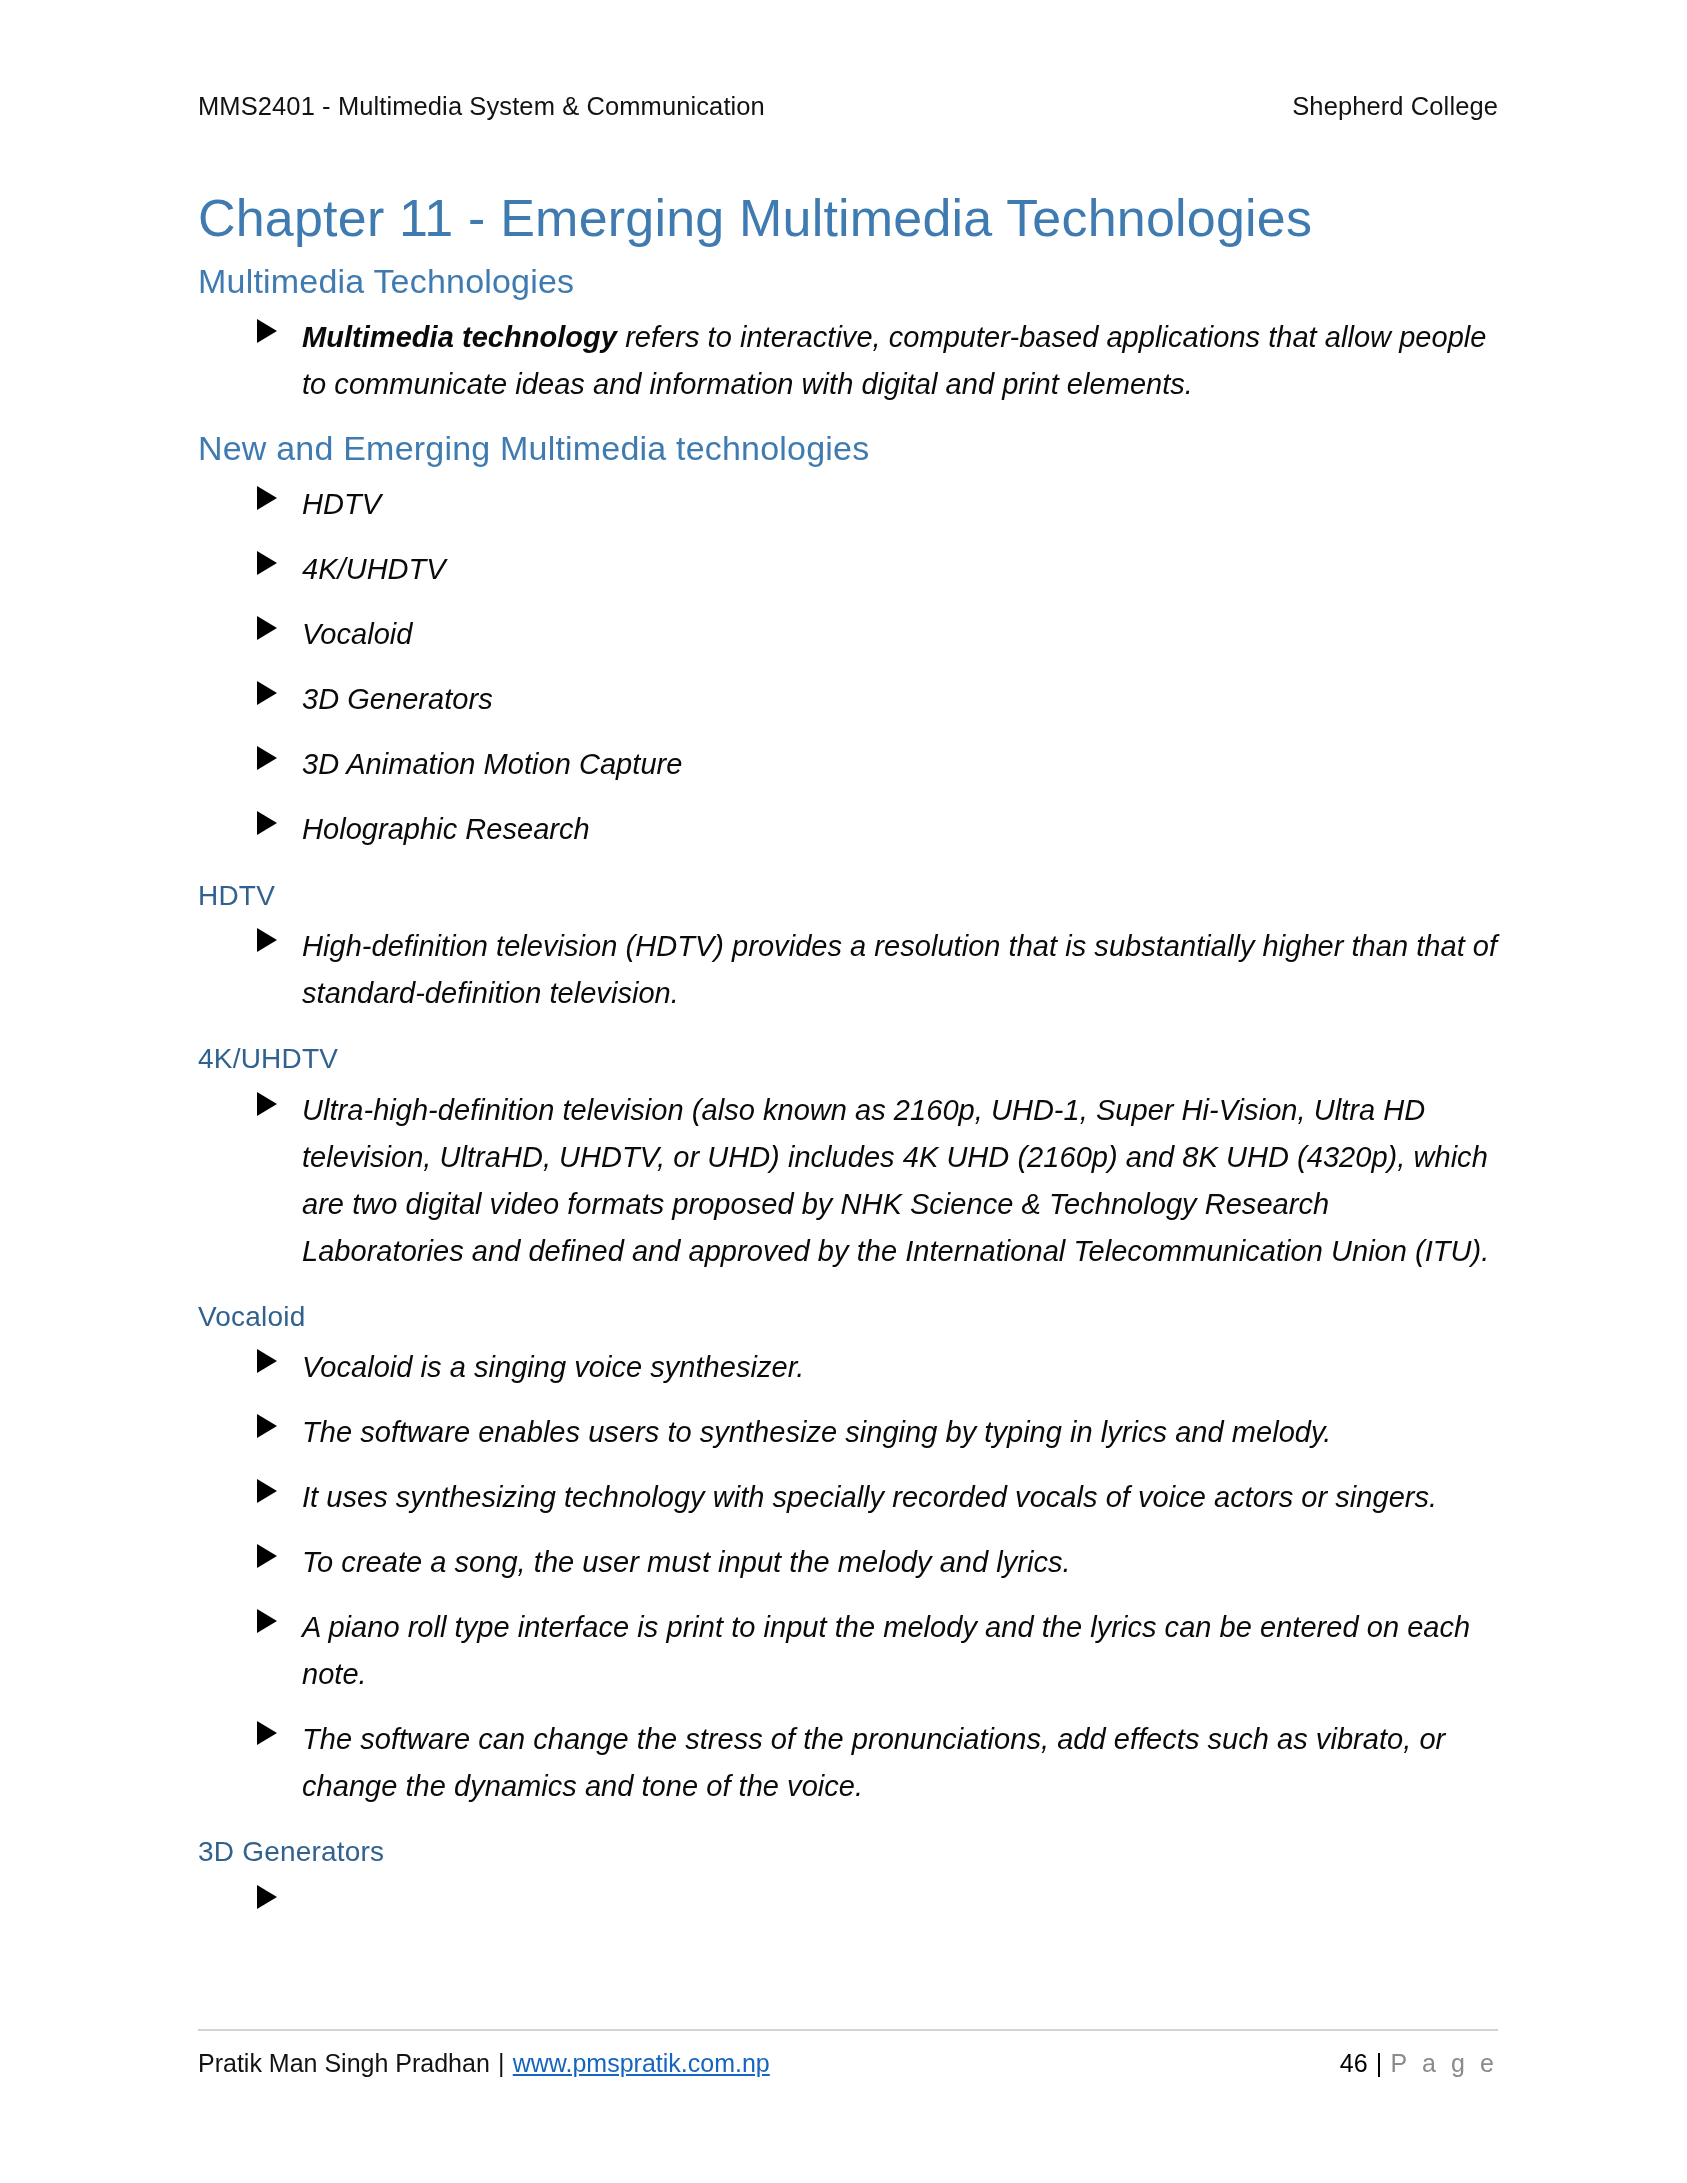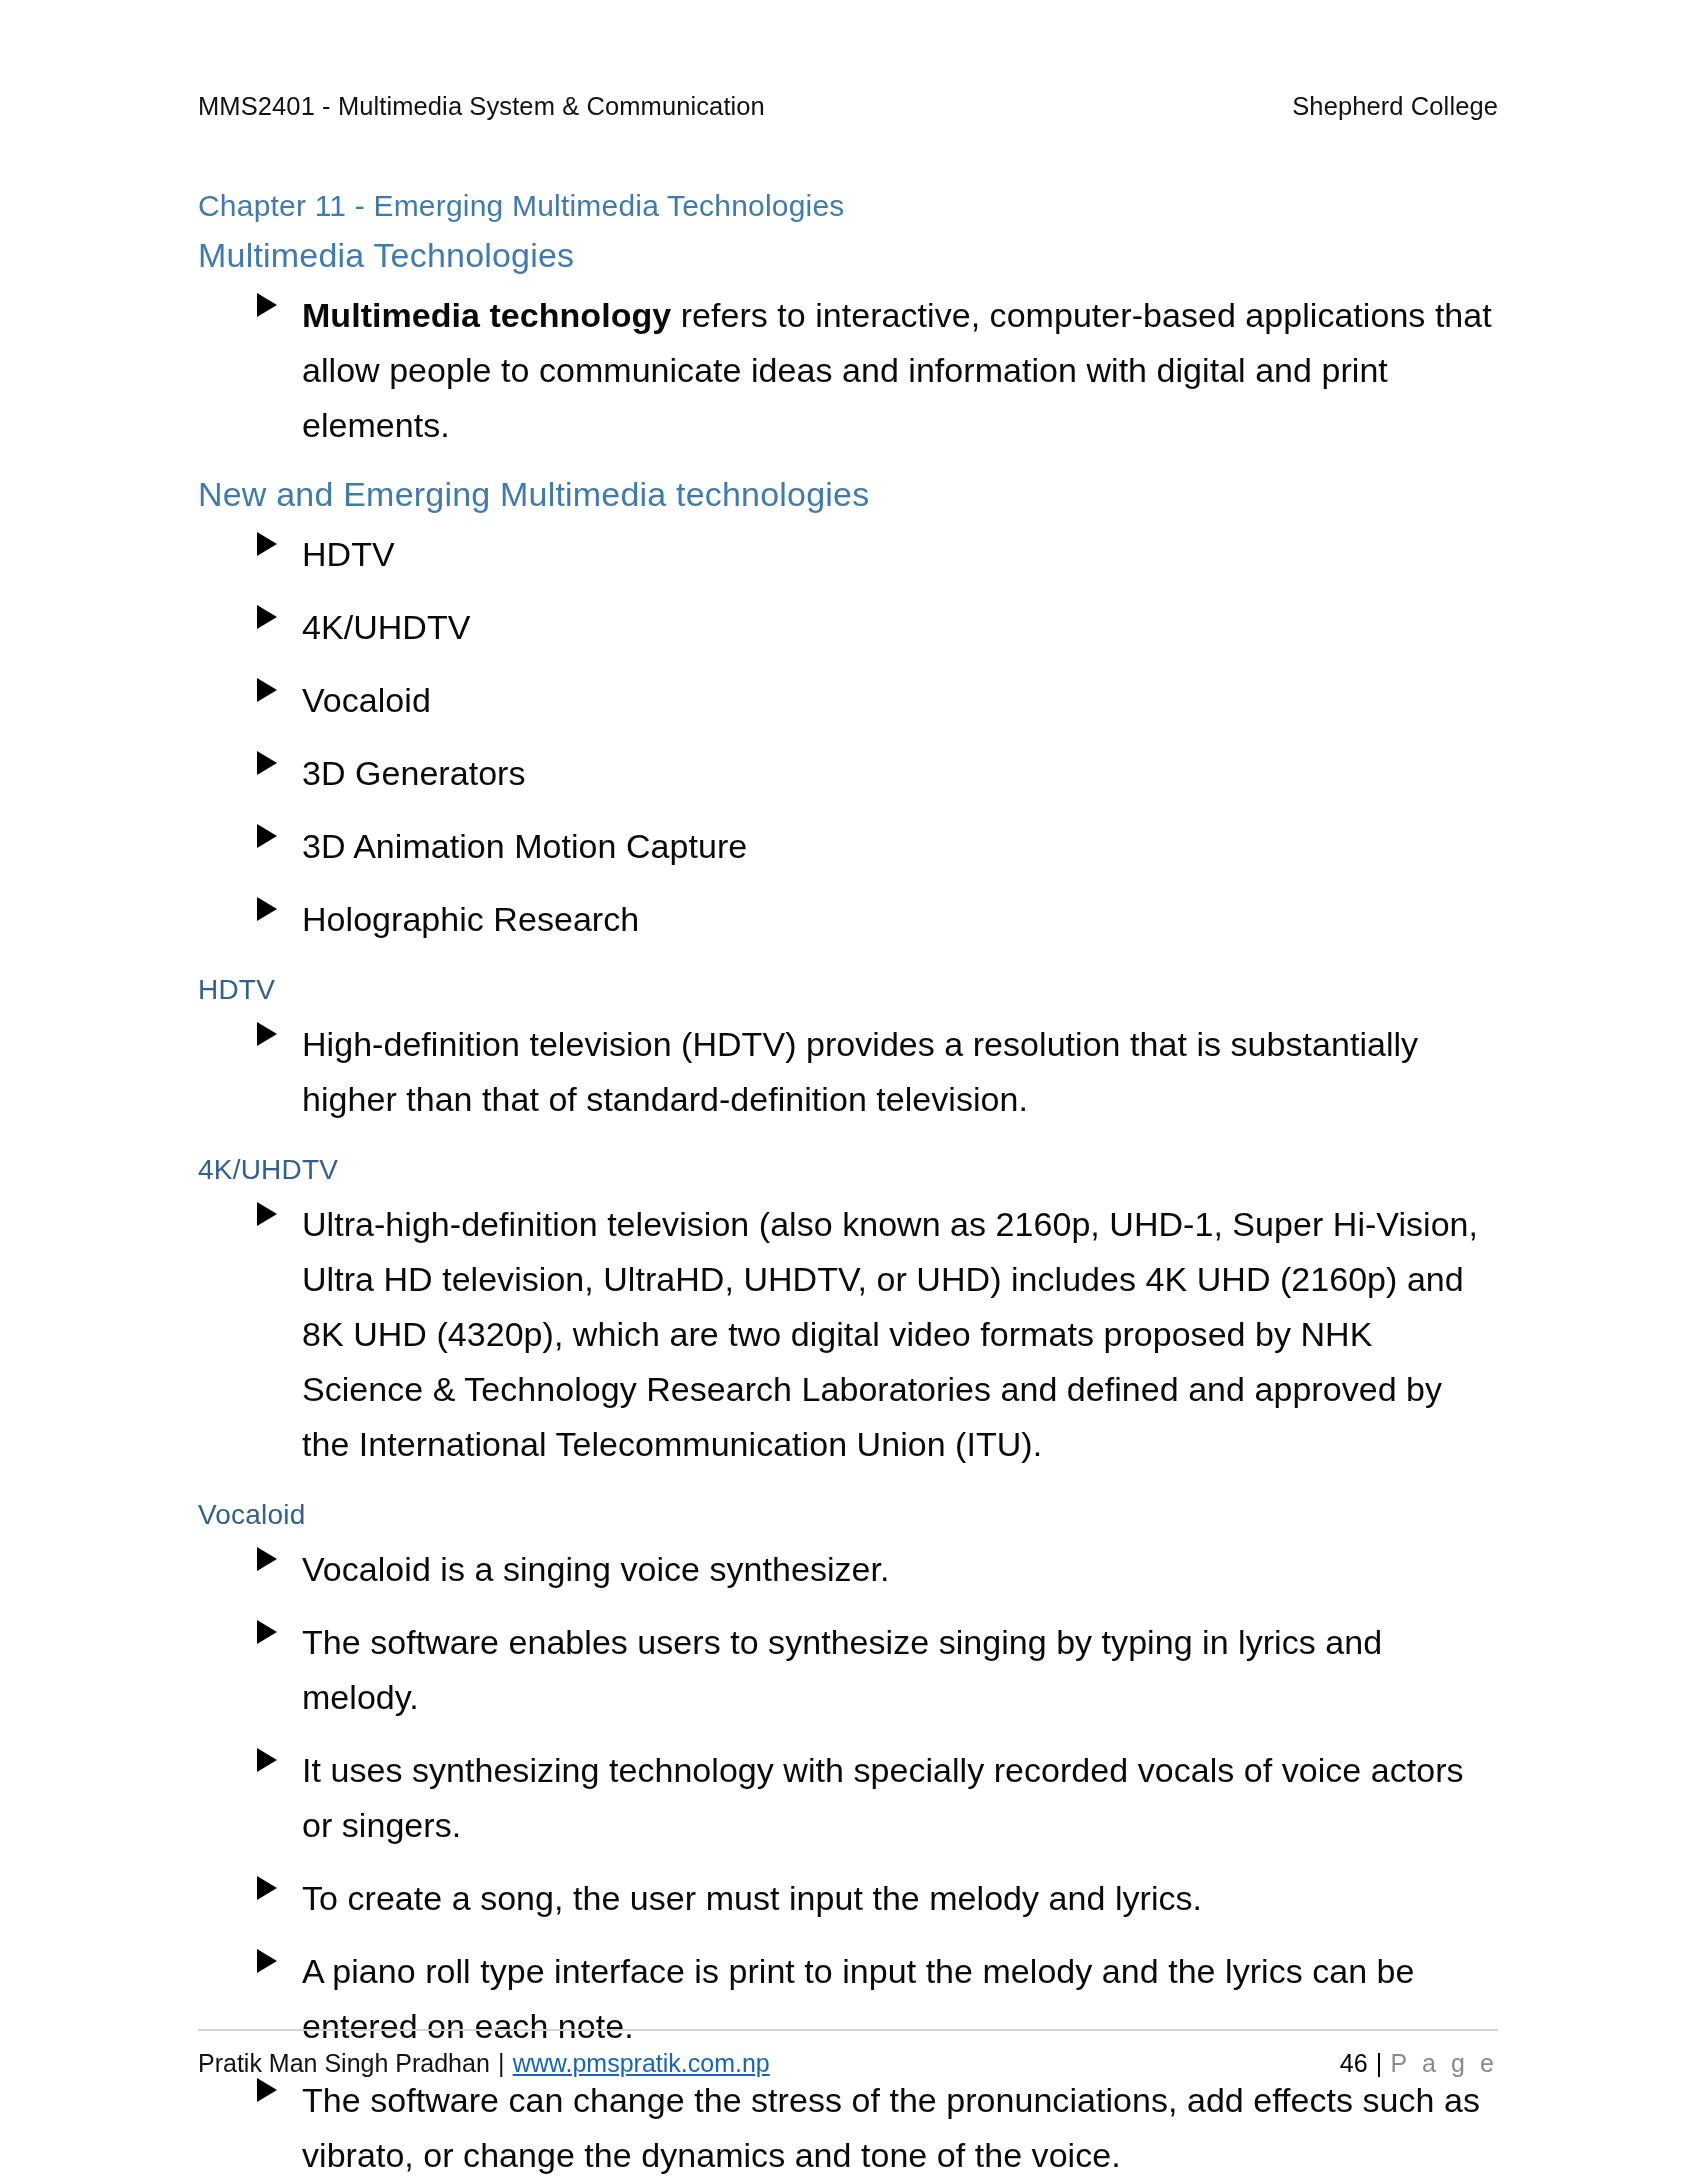--- a/index.html
+++ b/index.html
@@ -39,21 +39,21 @@
 
   
   .content {
     position: absolute;
     top: 188px;
     left: 198px;
     width: 1300px;
   }
 
   h1.chapter-title {
-    font-size: 30px;
+    font-size: 52px;
     font-weight: 400;
     color: #3f7bb0;
     margin: 0 0 8.2px 0;
     line-height: 1.18;
     letter-spacing: 0.2px;
   }
 
   h2.section-title {
     font-size: 34px;
     font-weight: 400;
@@ -74,24 +74,25 @@
 
   ul.bullets {
     list-style: none;
     margin: 0;
     padding: 0;
   }
   ul.bullets > li {
     position: relative;
     margin: 0 0 0 0;
     padding: 9px 0 9px 104px;
-    font-size: 34px;
+    font-size: 29px;
     line-height: 1.62;
     color: #0a0a0a;
     letter-spacing: 0.04px;
+    font-style: italic;
   }
   ul.bullets > li .bullet-marker {
     position: absolute;
     left: 59px;
     top: 14px;
     width: 0;
     height: 0;
     border-top: 12.4px solid transparent;
     border-bottom: 12.4px solid transparent;
     border-left: 20px solid #000000;

